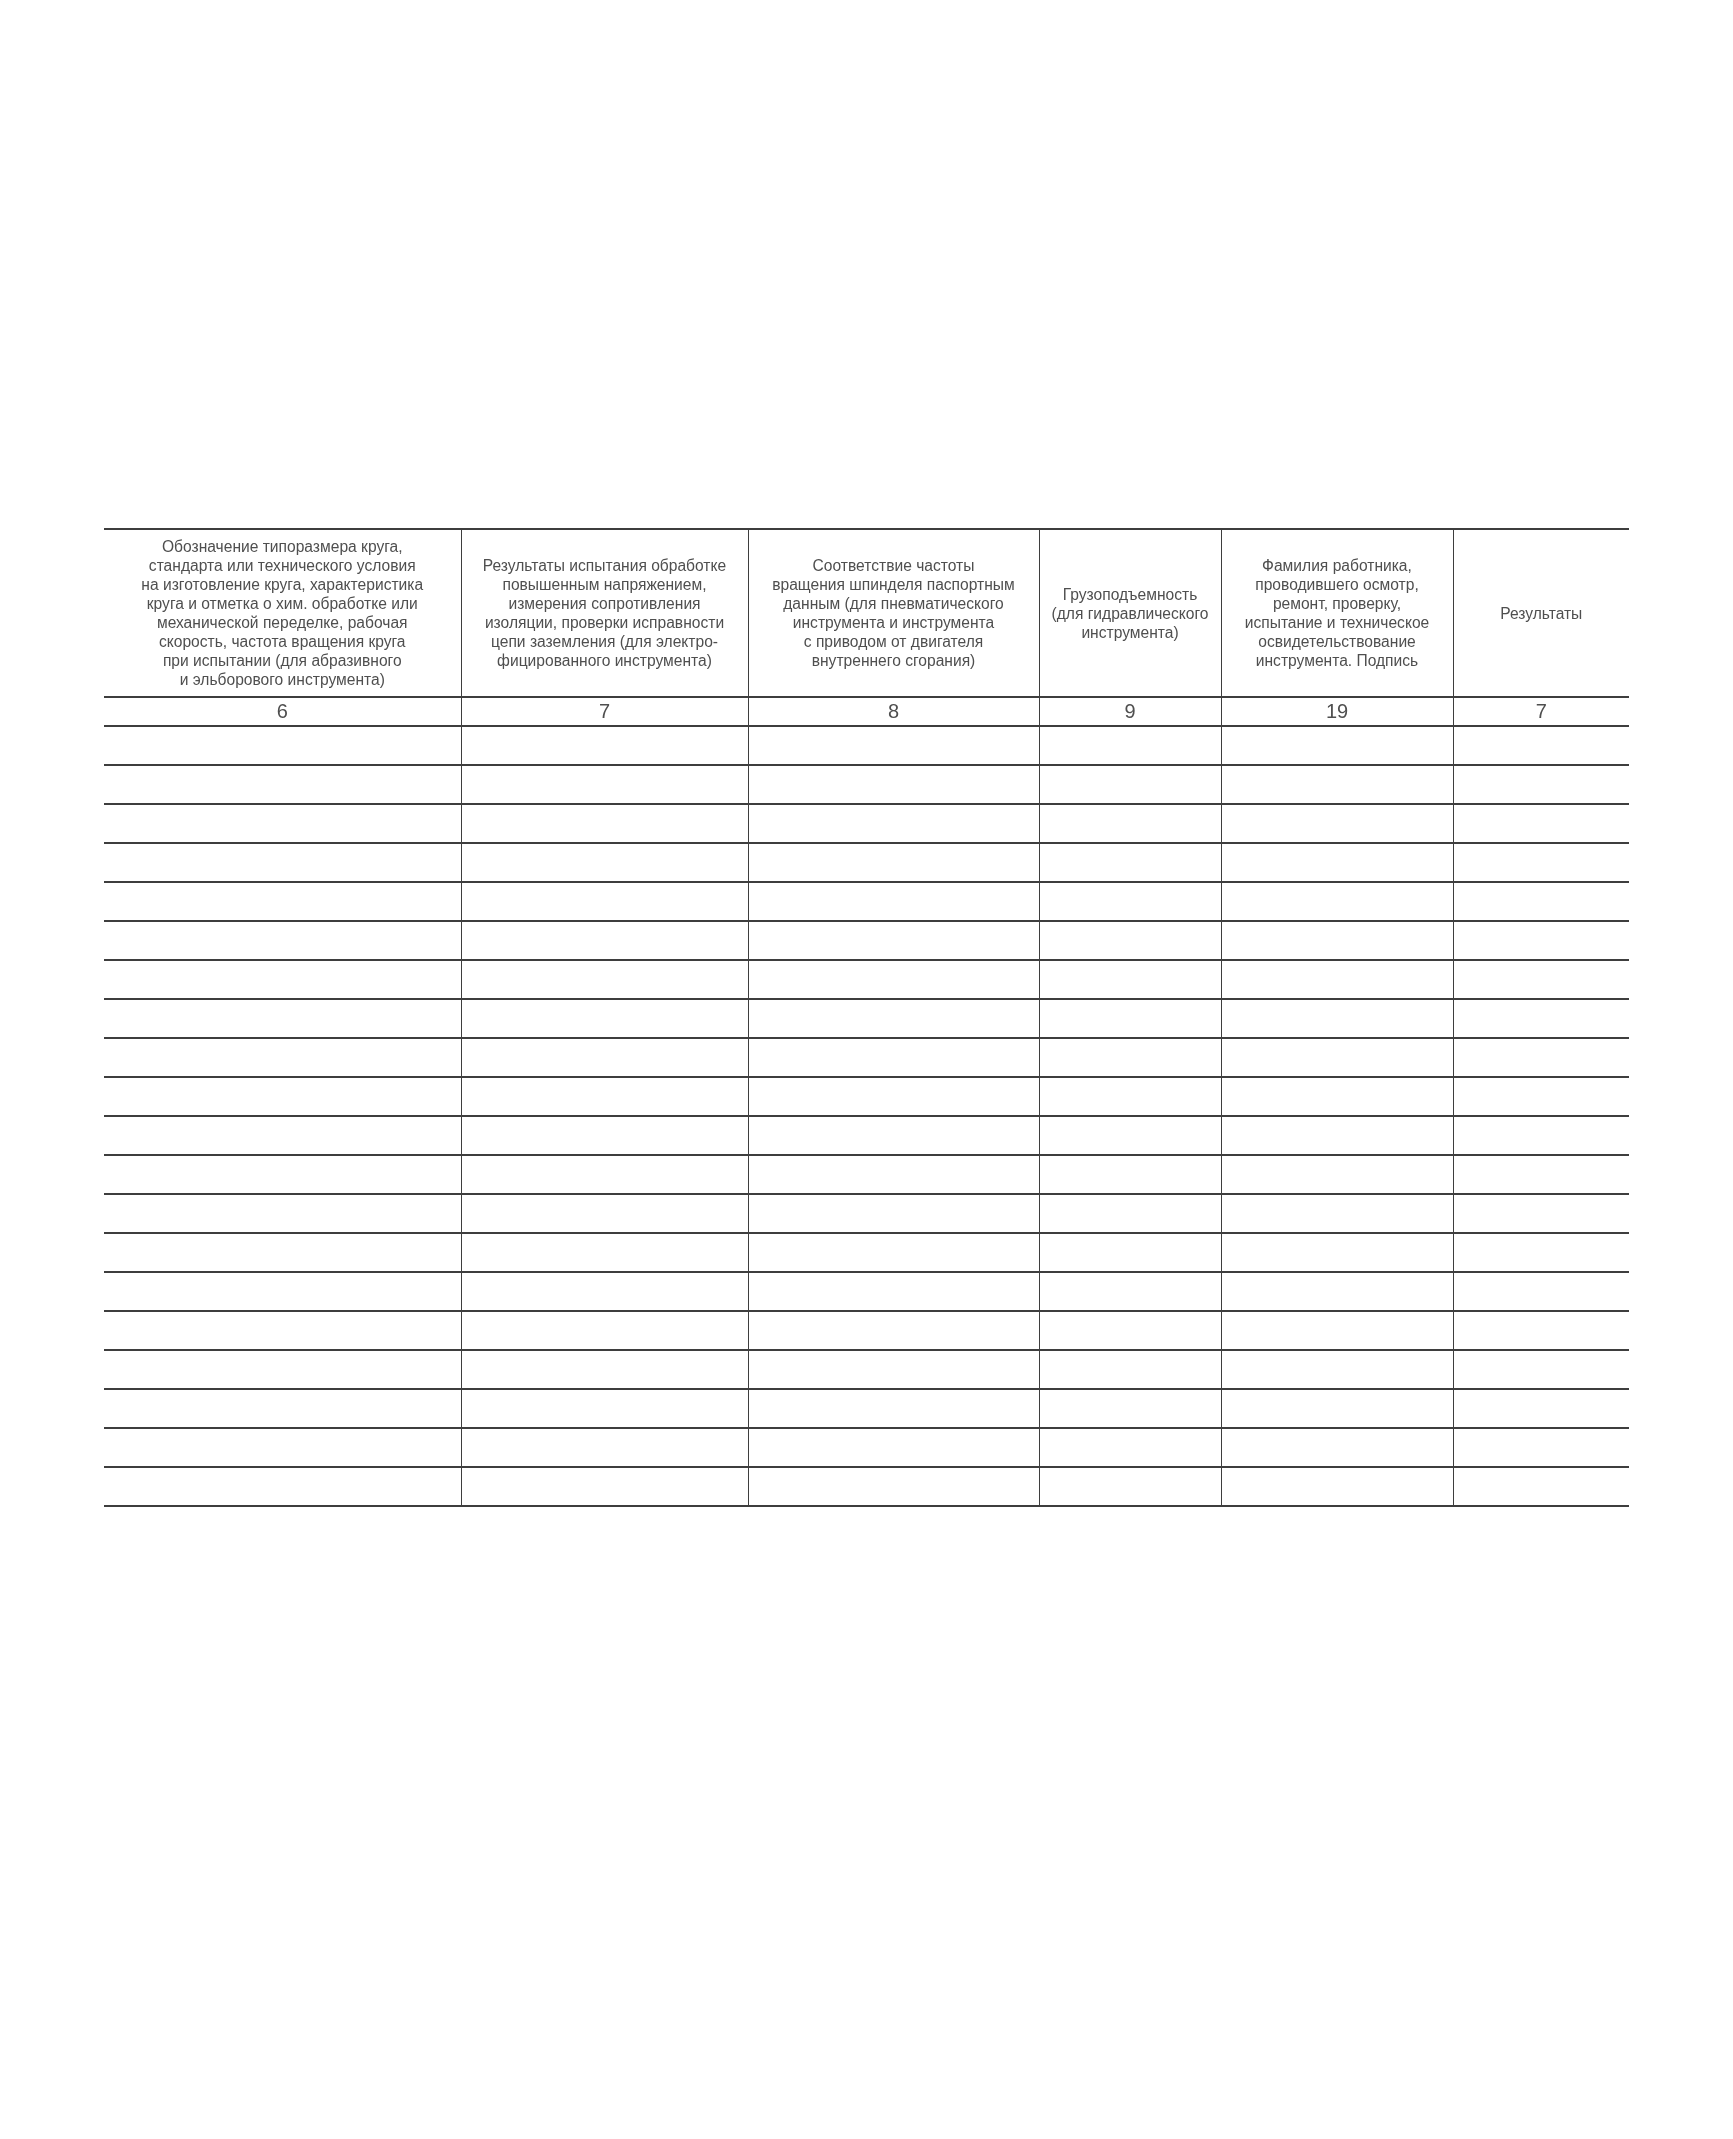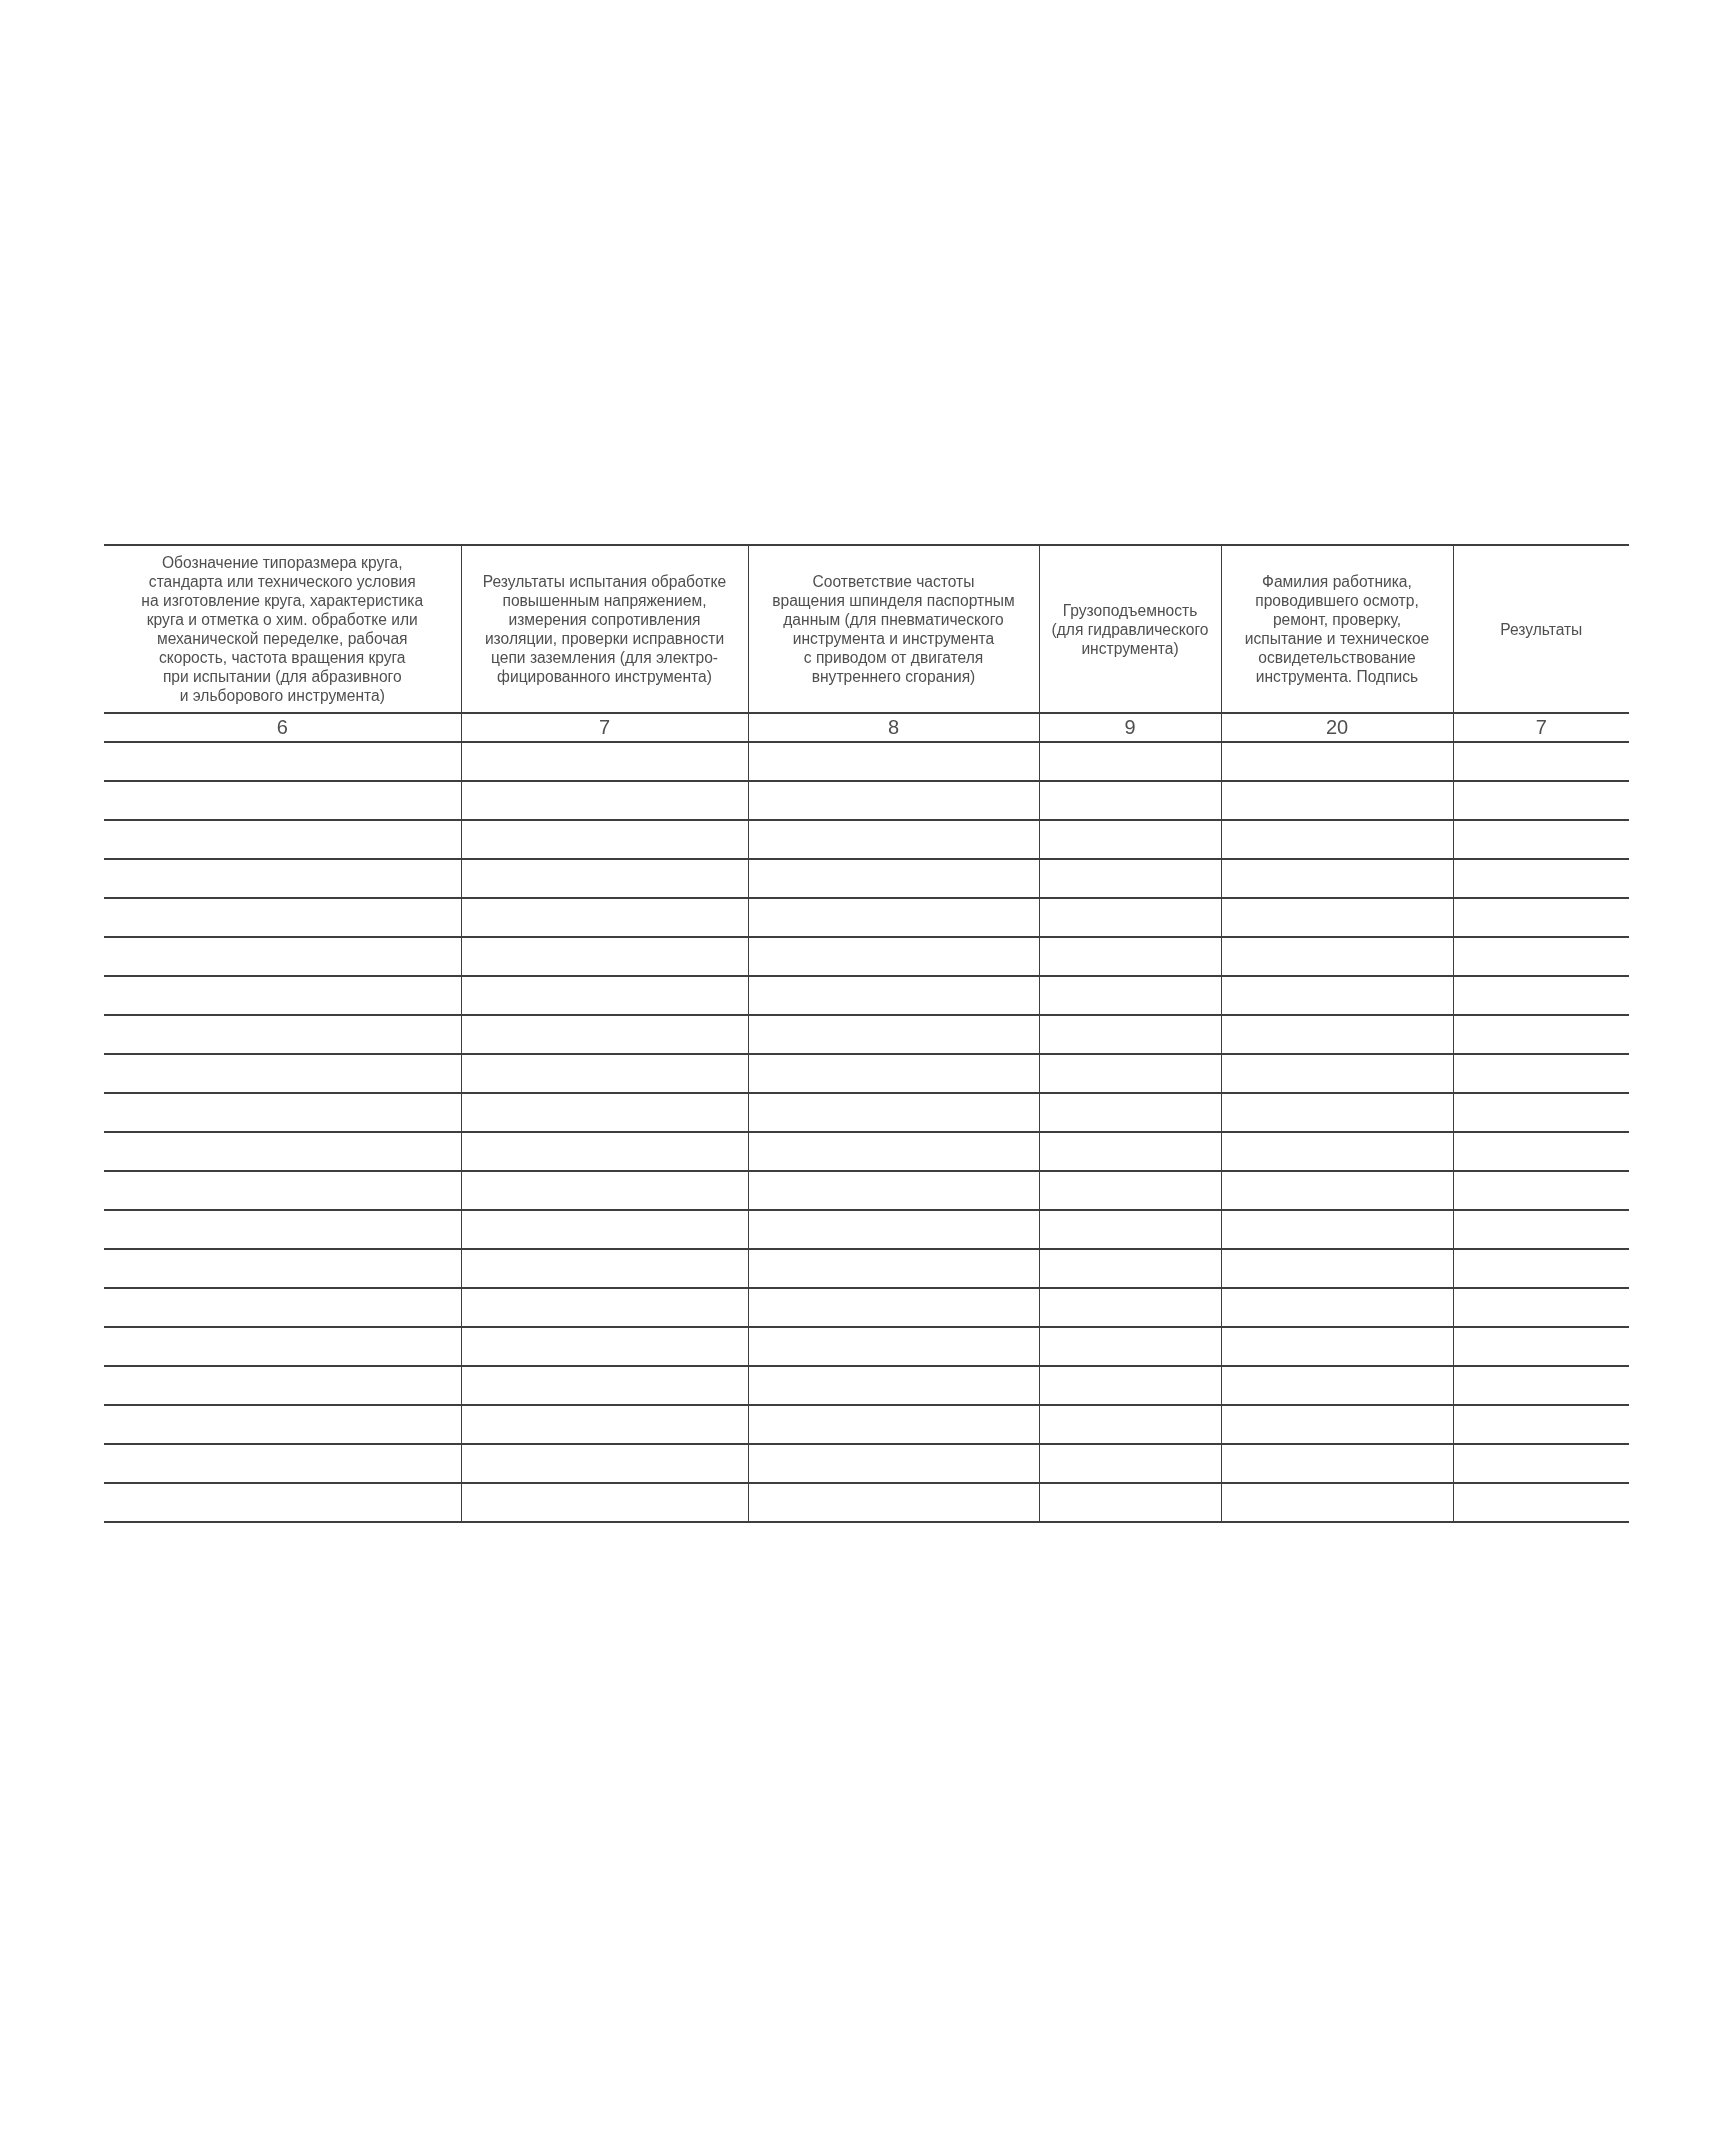--- a/index.html
+++ b/index.html
@@ -15,21 +15,21 @@
     width:1733px;
     height:2140px;
     background:var(--page-bg);
     position:relative;
     font-family:"Liberation Sans", sans-serif;
     color:var(--text-color);
   }
   .journal-table{
     position:absolute;
     left:104px;
-    top:544px;
+    top:528px;
     width:1525px;
     border-collapse:collapse;
     table-layout:fixed;
   }
   .journal-table th,
   .journal-table td{
     border-top:2.2px solid var(--line-color);
     padding:0 3px;
     box-sizing:border-box;
     vertical-align:middle;
@@ -106,21 +106,21 @@
 испытание и техническое
 освидетельствование
 инструмента. Подпись</th>
         <th>Результаты</th>
       </tr>
       <tr class="number-row">
         <td>6</td>
         <td>7</td>
         <td>8</td>
         <td>9</td>
-        <td>20</td>
+        <td>19</td>
         <td>7</td>
       </tr>
     </thead>
     <tbody>
         <tr class="body-row">
           <td></td>
           <td></td>
           <td></td>
           <td></td>
           <td></td>

